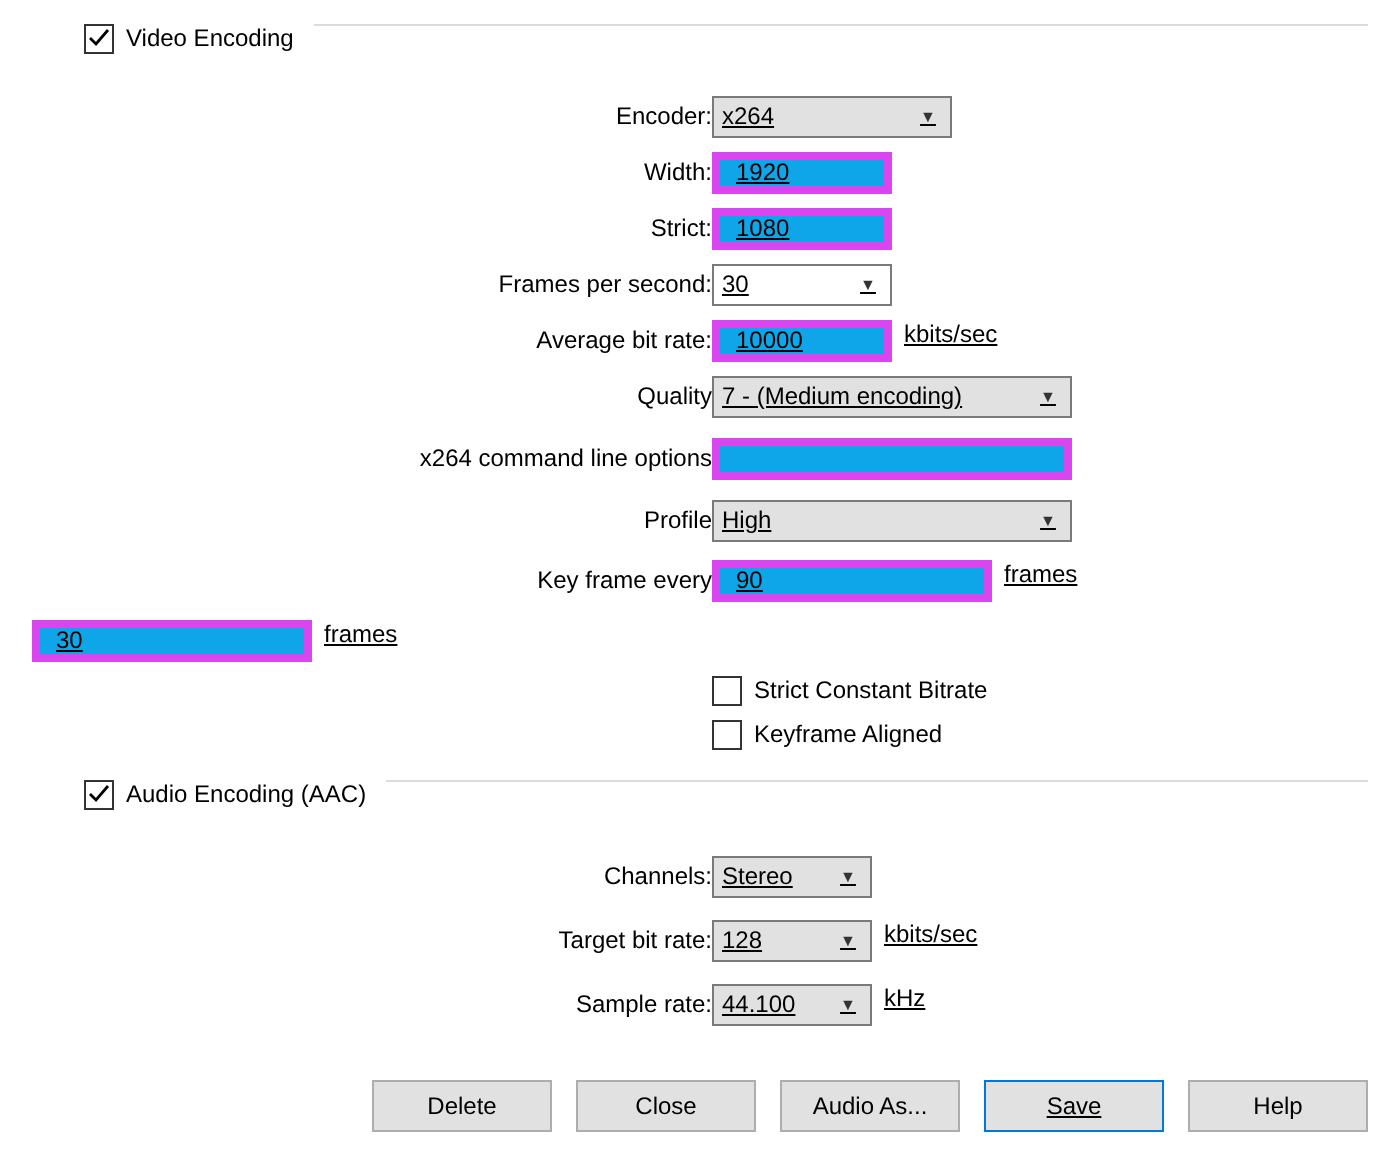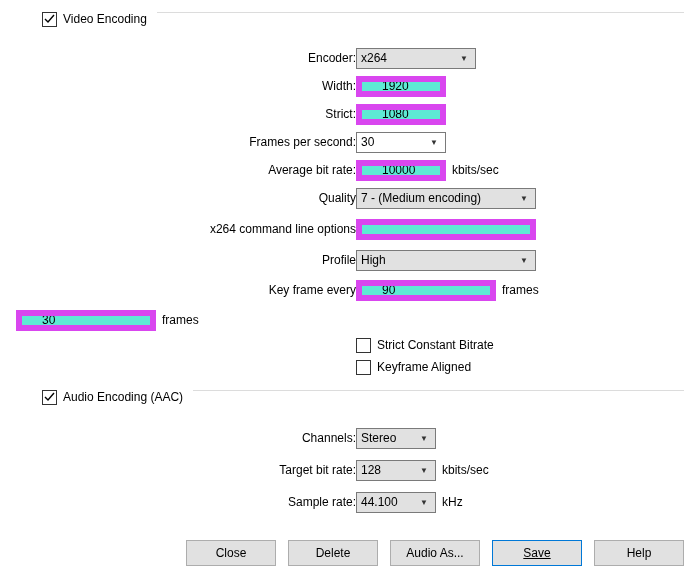--- a/index.html
+++ b/index.html
@@ -53,28 +53,29 @@
   }
   .label-col .chk {
     width: 13px; height: 13px;
     border: 1px solid #333;
     margin-right: 6px;
     background: #fff;
     display: inline-block;
   }
   .field-col {
     display: flex;
-    align-items: center;
+    align-items: flex-start;
     gap: 6px;
+    text-decoration: underline;
   }
   .text-input {
     height: 21px;
-    border: 6px solid #d946ef;
-    background: #5eead4;
-    padding: 0 20px;
+    border: 4px solid #d946ef;
+    background: #0ea5e9;
+    padding: 0 8px;
     font: inherit;
     box-sizing: border-box;
   }
   .dropdown {
     height: 21px;
     border: 1px solid #7a7a7a;
     background: #e1e1e1;
     display: inline-flex;
     align-items: center;
     padding: 0 4px;
@@ -305,24 +306,24 @@
         </div>
         <span class="unit">kHz</span>
       </div>
     </div>
   </div>
 
 </div>
 
 <div class="button-bar">
   <div class="btn">
+      <span>Delete</span>
+    </div>
+  <div class="btn">
       <span>Close</span>
-    </div>
-  <div class="btn">
-      <span>Delete</span>
     </div>
   <div class="btn">
       <span>Audio As...</span>
     </div>
   <div class="btn primary">
       <span>Save</span>
     </div>
   <div class="btn">
       <span>Help</span>
     </div>

